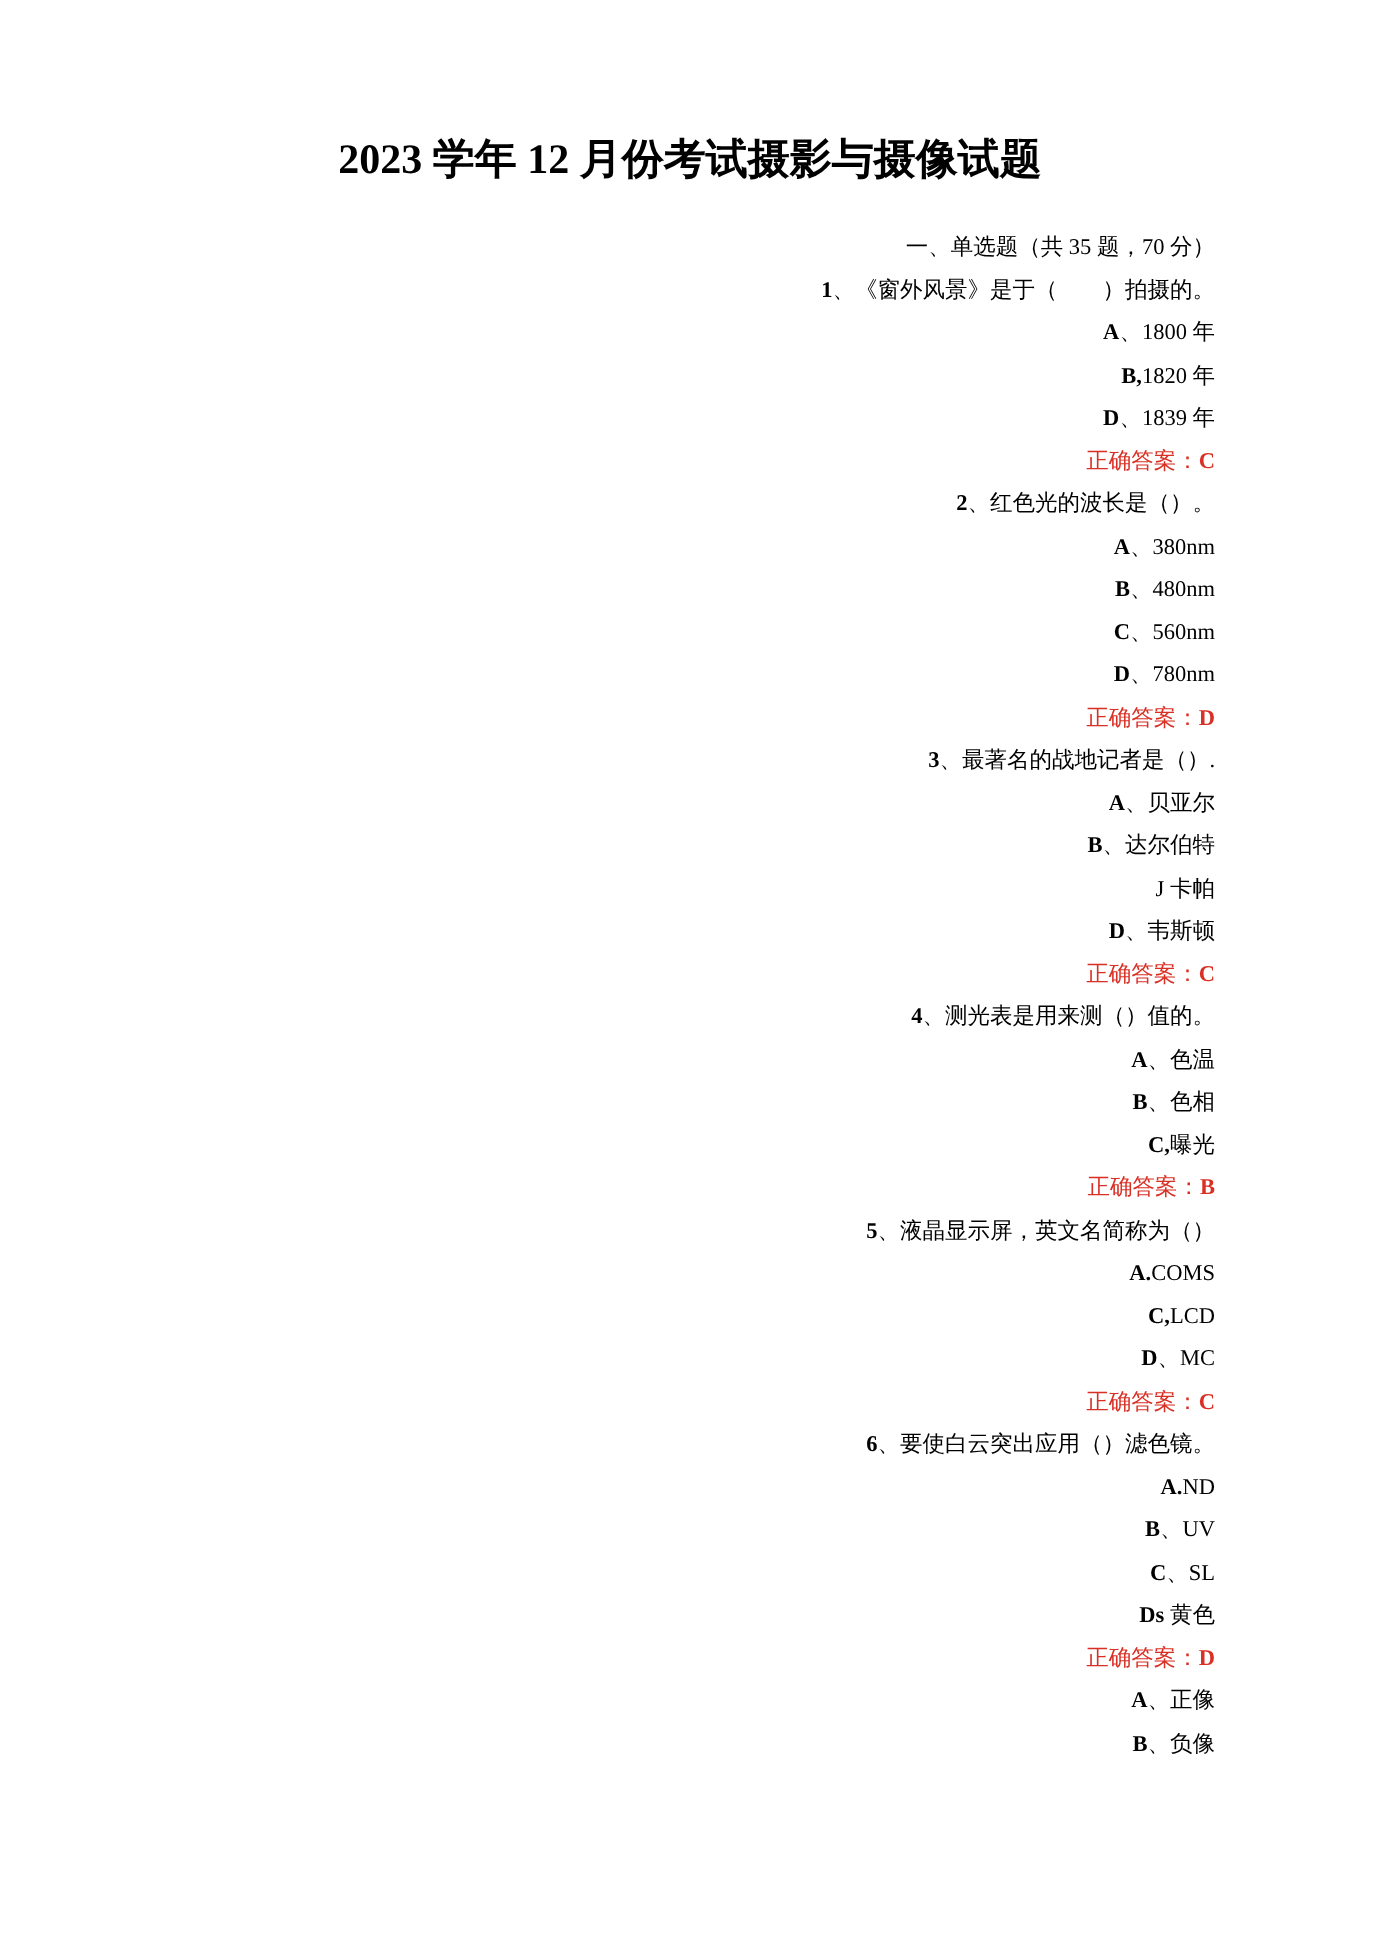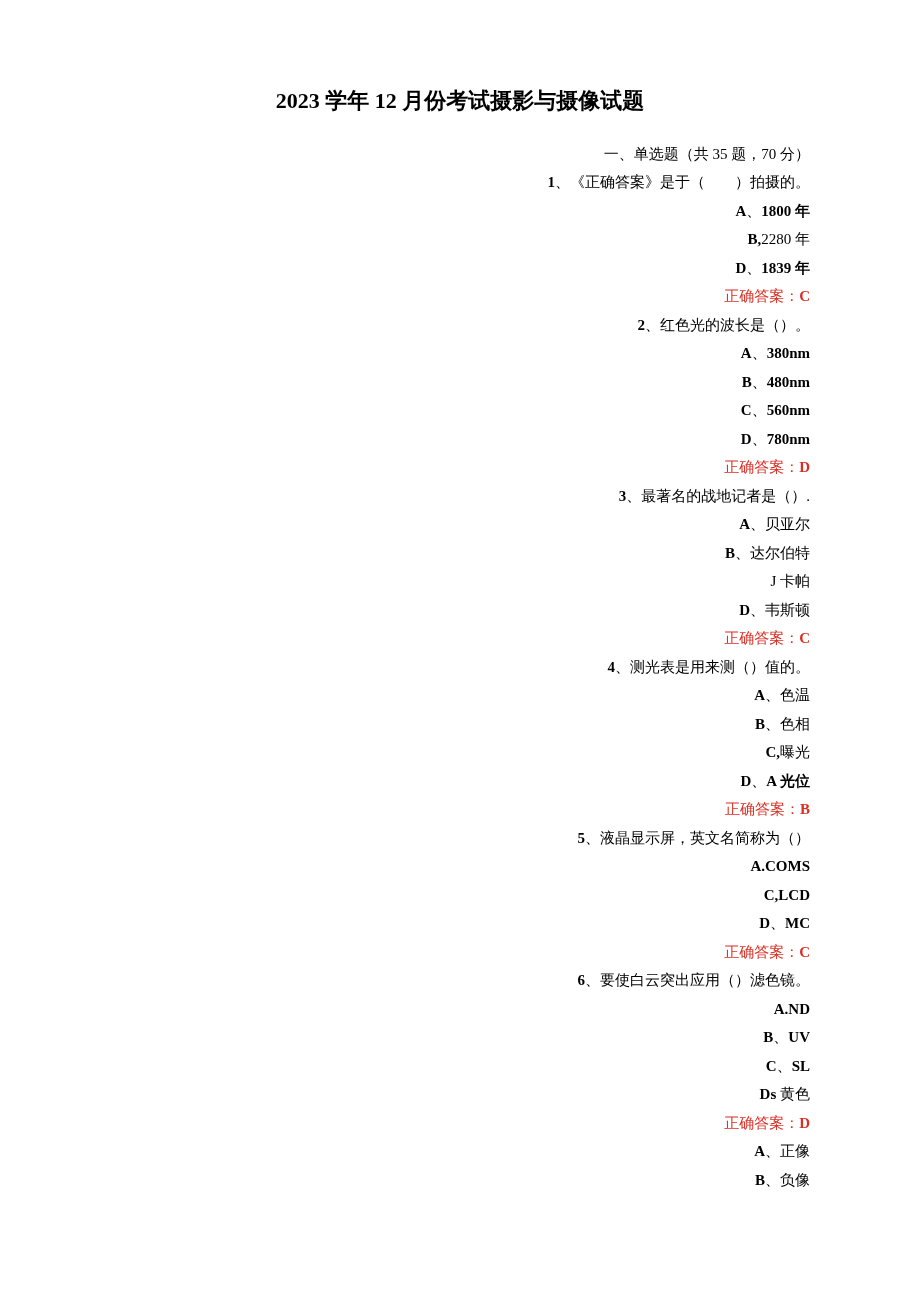--- a/index.html
+++ b/index.html
@@ -9,75 +9,74 @@
       padding: 80px 110px 40px 110px;
       width: 920px;
       box-sizing: border-box;
       color: #000;
       font-size: 15px;
       line-height: 1.9;
     }
     .title {
       text-align: center;
       font-weight: bold;
-      font-size: 22px;
+      font-size: 28px;
       margin-bottom: 18px;
       font-family: "SimSun", "宋体", serif;
     }
     .section-header {
       font-family: "SimSun", "宋体", serif;
     }
     .line {
       display: block;
       text-align: right;
     }
     .bold {
-      font-weight: bold;
+      font-weight: normal;
     }
     .answer {
       color: #d93025;
     }
     .latin {
       font-family: "Times New Roman", serif;
       font-weight: bold;
     }
     .latin-normal {
       font-family: "Times New Roman", serif;
     }
   </style>
 </head>
 <body>
 
 <div class="title">2023 学年 12 月份考试摄影与摄像试题</div>
 
 <div class="line section-header">一、单选题（共 35 题，70 分）</div>
 
 <div id="questions">
-    <div class="line"><span class="latin">1</span><span>、《正确答案》是于（　　）拍摄的。</span></div>
+    <div class="line"><span class="latin">1</span><span>、《窗外风景》是于（　　）拍摄的。</span></div>
     <div class="line"><span class="latin">A</span><span>、</span><span class="bold">1800 年</span></div>
-    <div class="line"><span class="latin">B,</span><span>2280 年</span></div>
+    <div class="line"><span class="latin">B,</span><span>1820 年</span></div>
     <div class="line"><span class="latin">D</span><span>、</span><span class="bold">1839 年</span></div>
     <div class="line answer"><span>正确答案：</span><span class="latin" style="color: rgb(217, 48, 37);">C</span></div>
     <div class="line"><span class="latin">2</span><span>、红色光的波长是（）。</span></div>
     <div class="line"><span class="latin">A</span><span>、</span><span class="bold">380nm</span></div>
     <div class="line"><span class="latin">B</span><span>、</span><span class="bold">480nm</span></div>
     <div class="line"><span class="latin">C</span><span>、</span><span class="bold">560nm</span></div>
     <div class="line"><span class="latin">D</span><span>、</span><span class="bold">780nm</span></div>
     <div class="line answer"><span>正确答案：</span><span class="latin" style="color: rgb(217, 48, 37);">D</span></div>
     <div class="line"><span class="latin">3</span><span>、最著名的战地记者是（）.</span></div>
     <div class="line"><span class="latin">A</span><span>、</span><span>贝亚尔</span></div>
     <div class="line"><span class="latin">B</span><span>、</span><span>达尔伯特</span></div>
     <div class="line"><span class="latin-normal">J </span><span>卡帕</span></div>
     <div class="line"><span class="latin">D</span><span>、</span><span>韦斯顿</span></div>
     <div class="line answer"><span>正确答案：</span><span class="latin" style="color: rgb(217, 48, 37);">C</span></div>
     <div class="line"><span class="latin">4</span><span>、测光表是用来测（）值的。</span></div>
     <div class="line"><span class="latin">A</span><span>、</span><span>色温</span></div>
     <div class="line"><span class="latin">B</span><span>、</span><span>色相</span></div>
     <div class="line"><span class="latin">C,</span><span>曝光</span></div>
-    <div class="line"><span class="latin">D</span><span>、</span><span class="bold">A 光位</span></div>
     <div class="line answer"><span>正确答案：</span><span class="latin" style="color: rgb(217, 48, 37);">B</span></div>
     <div class="line"><span class="latin">5</span><span>、液晶显示屏，英文名简称为（）</span></div>
     <div class="line"><span class="latin">A.</span><span class="bold">COMS</span></div>
     <div class="line"><span class="latin">C,</span><span class="bold">LCD</span></div>
     <div class="line"><span class="latin">D</span><span>、</span><span class="bold">MC</span></div>
     <div class="line answer"><span>正确答案：</span><span class="latin" style="color: rgb(217, 48, 37);">C</span></div>
     <div class="line"><span class="latin">6</span><span>、要使白云突出应用（）滤色镜。</span></div>
     <div class="line"><span class="latin">A.</span><span class="bold">ND</span></div>
     <div class="line"><span class="latin">B</span><span>、</span><span class="bold">UV</span></div>
     <div class="line"><span class="latin">C</span><span>、</span><span class="bold">SL</span></div>

